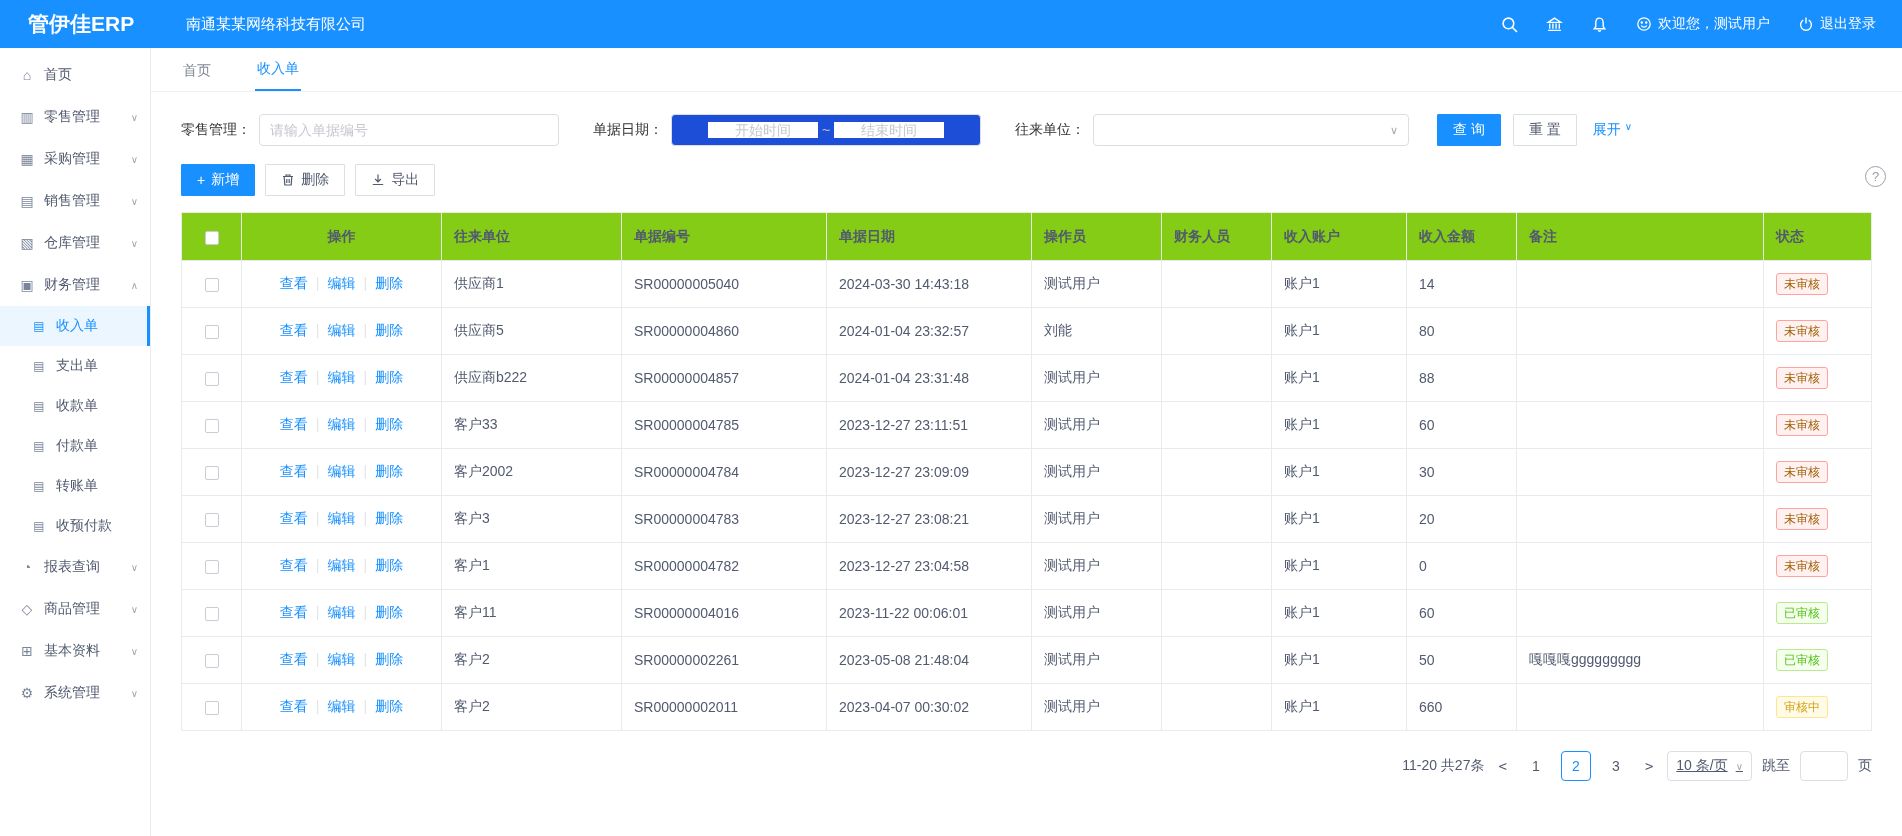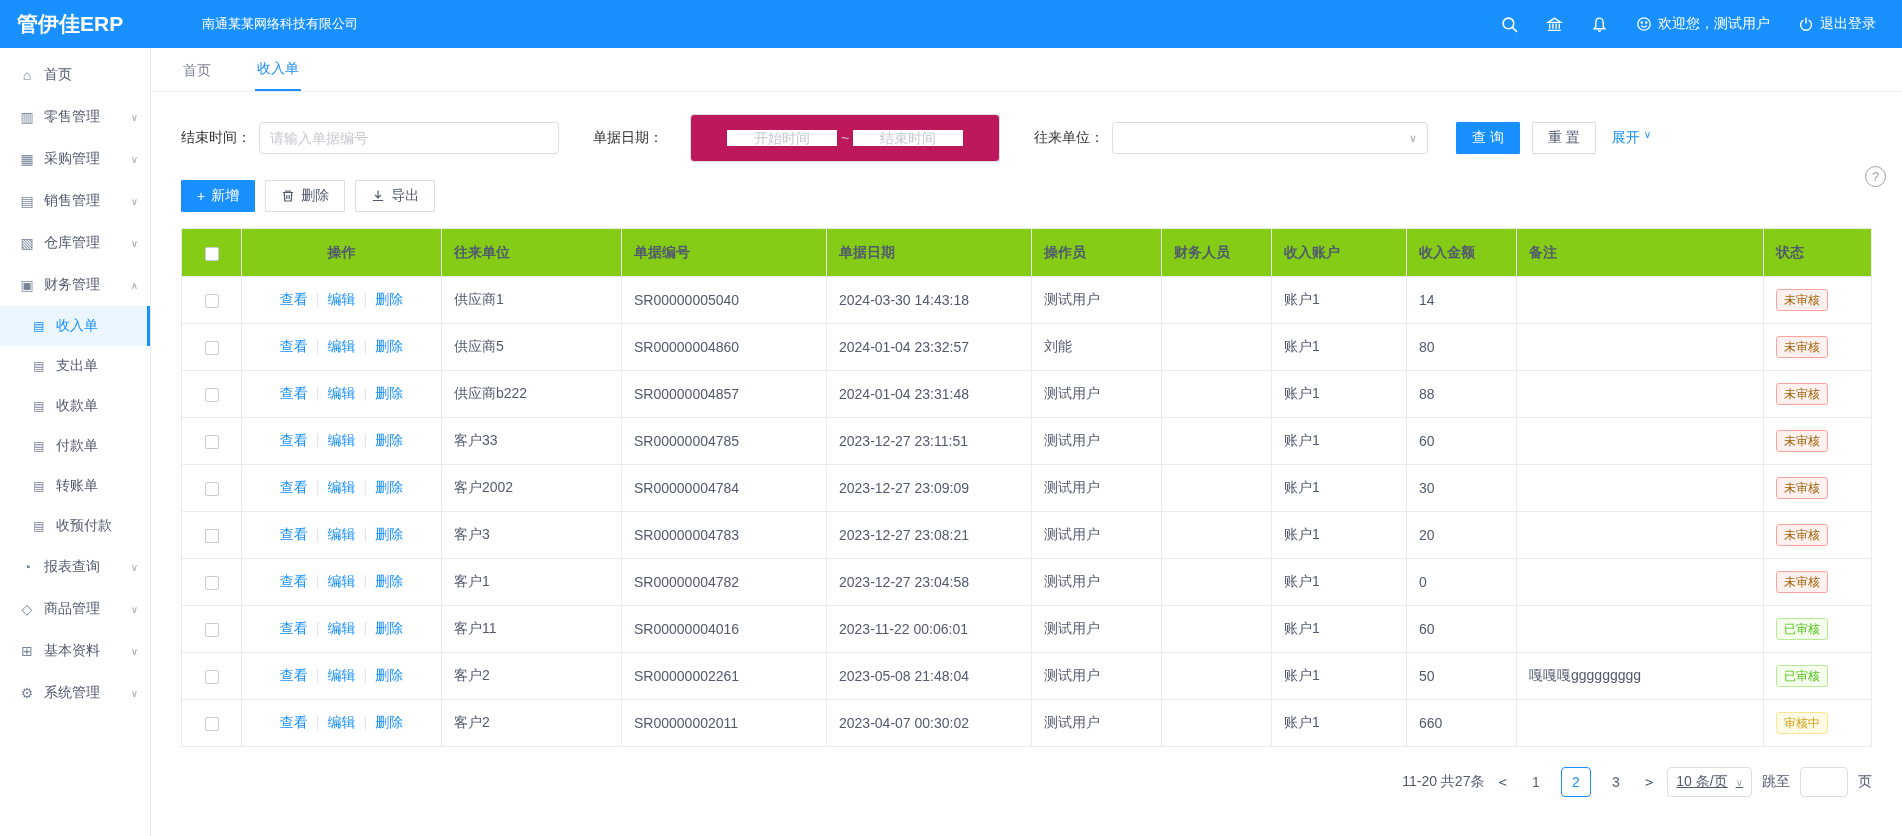--- a/index.html
+++ b/index.html
@@ -2,22 +2,22 @@
 <html><head>
 <meta charset="utf-8">
 <style>
   * { box-sizing: border-box; margin: 0; padding: 0; }
   html,body { width:1902px; height:836px; overflow:hidden;
     font-family:"Liberation Sans","DejaVu Sans",sans-serif;
     font-size:14px; color:#515a6e; background:#fff; }
 
   
   .topbar { height:48px; background:#1890ff; display:flex; align-items:center; color:#fff; }
-  .logo { width:150px; padding-left:17px; font-size:21px; font-weight:bold; white-space:nowrap; }
-  .company { margin-left:52px; font-size:13px; }
+  .logo { width:150px; padding-left:28px; font-size:21px; font-weight:bold; white-space:nowrap; }
+  .company { margin-left:36px; font-size:15px; }
   .topbar-right { margin-left:auto; display:flex; align-items:center; gap:28px; padding-right:26px; }
   .tb-icon { display:flex; align-items:center; cursor:pointer; }
   .tb-icon svg { display:block; }
   .tb-group { display:flex; align-items:center; gap:6px; cursor:pointer; font-size:14px; }
 
   
   .layout { display:flex; height:788px; }
   .sidebar { width:151px; flex-shrink:0; border-right:1px solid #e8eaec; background:#fff; padding-top:6px; }
   .side-item { height:42px; display:flex; align-items:center; padding:0 12px 0 18px; cursor:pointer; color:#515a6e; }
   .side-sub  { height:40px; display:flex; align-items:center; padding:0 12px 0 30px; cursor:pointer; color:#515a6e; }
@@ -35,22 +35,22 @@
   .tab.active { color:#1890ff; border-bottom:2px solid #1890ff; }
 
   
   .filters { display:flex; align-items:center; padding:22px 30px 0; }
   .f-label { color:#333; white-space:nowrap; margin-right:8px; }
   .f-gap { margin-left:34px; }
   input.text { height:32px; border:1px solid #dcdee2; border-radius:4px; padding:0 10px;
     font-size:14px; width:300px; color:#515a6e; outline:none;
     font-family:"Liberation Sans","DejaVu Sans",sans-serif; }
   input::placeholder { color:#c5c8ce; }
-  .date-range { width:310px; height:48px; border:1px solid #dcdee2; border-radius:4px;
-    display:flex; align-items:center; justify-content:center; background:#be185d;margin-left:19px; }
+  .date-range { width:310px; height:32px; border:1px solid #dcdee2; border-radius:4px;
+    display:flex; align-items:center; justify-content:center; background:#1d4ed8; }
   .date-range input { border:none; outline:none; width:110px; text-align:center; font-size:14px;
     color:#515a6e; font-family:"Liberation Sans","DejaVu Sans",sans-serif; }
   .date-sep { color:#c5c8ce; padding:0 4px; }
   .select { width:316px; height:32px; border:1px solid #dcdee2; border-radius:4px;
     display:flex; align-items:center; justify-content:flex-end; padding:0 10px;
     color:#a0a6b0; cursor:pointer; background:#fff; }
   .select .arrow { font-size:11px; color:#a0a6b0; }
 
   .btn { height:32px; padding:0 15px; border-radius:1px; font-size:14px; border:1px solid #dcdee2;
     background:#fff; color:#515a6e; display:inline-flex; align-items:center; gap:6px;
@@ -229,21 +229,21 @@
   </aside>
 
   <main class="main">
 
     <div class="tabbar">
       <div class="tab">首页</div>
       <div class="tab active">收入单</div>
     </div>
 
     <div class="filters">
-      <span class="f-label">结束时间：</span>
+      <span class="f-label">零售管理：</span>
       <input class="text" type="text" placeholder="请输入单据编号" style="">
       <span class="f-label f-gap">单据日期：</span>
       <div class="date-range">
         <input type="text" placeholder="开始时间" style="">
         <span class="date-sep">~</span>
         <input type="text" placeholder="结束时间" style="">
       </div>
       <span class="f-label f-gap">往来单位：</span>
       <div class="select">
         <span class="arrow">∨</span>

